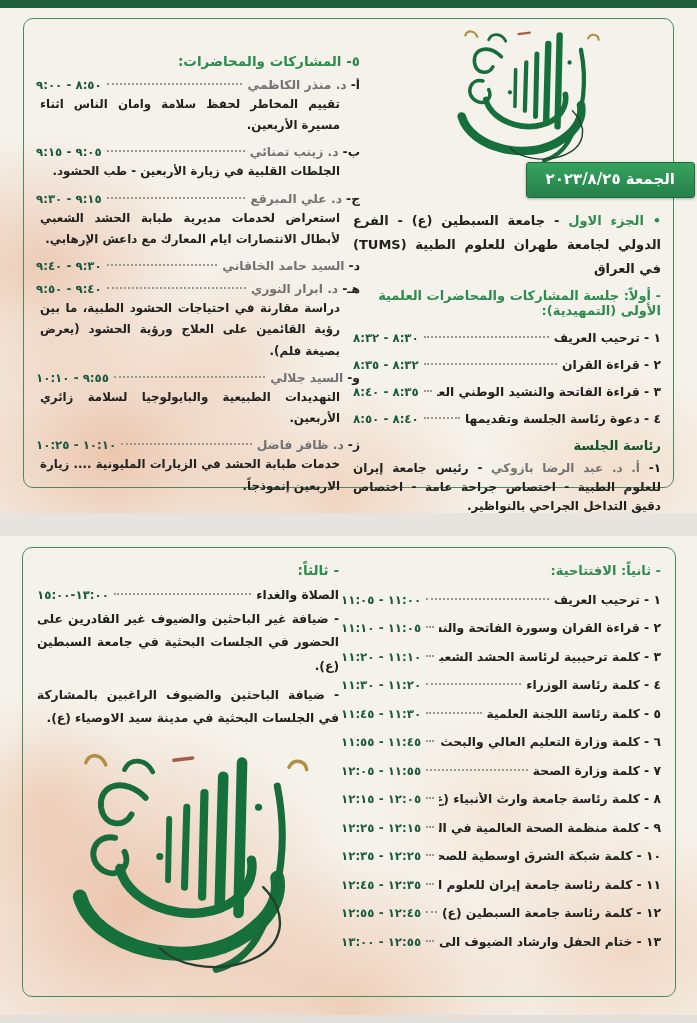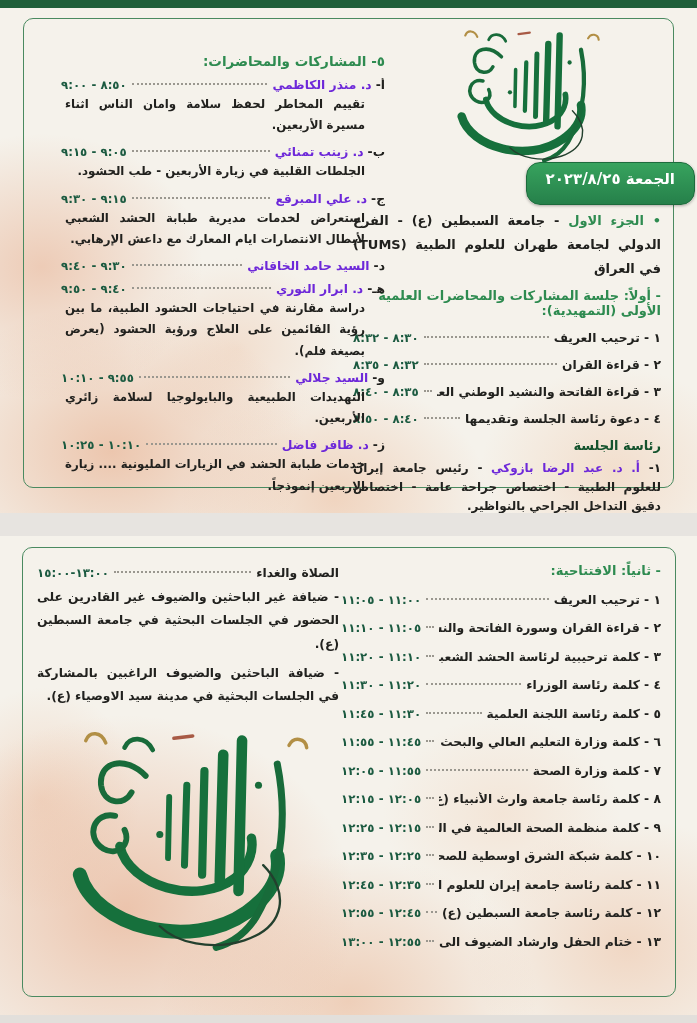--- a/index.html
+++ b/index.html
@@ -36,54 +36,54 @@
   .panel {
     position:absolute; border:1.6px solid #4a8a60; border-radius:10px; z-index:2;
   }
   #panel1 { top:18px; left:23px; right:23px; bottom:25px; }
   #panel2 { top:11px; left:22px; right:21px; bottom:18px; }
 
   .green  { color:#2e8b50; }
   .col { position:absolute; }
   
   .p1-right { top:2px; right:12px; width:308px; }
-  .p1-left  { top:34px; left:12px; width:324px;margin-left:25px; }
+  .p1-left  { top:34px; left:12px; width:324px; }
   
   .p2-right { top:8px;  right:14px; width:320px; }
   .p2-left  { top:8px;  left:14px;  width:302px; }
 
   .logo-sm { display:block; width:212px; height:142px; margin:6px 28px 0 auto; }
   .logo-lg { display:block; width:282px; height:238px; margin:16px auto 0; }
 
   .date-badge {
     position:absolute; top:162px; right:2px; z-index:6;
     background:linear-gradient(180deg,#37a35e,#26804a);
-    border:1px solid #1d6b3c; border-radius:14px;
-    color:#fff; font-size:15px; padding:7px 19px 16px;
+    border:1px solid #1d6b3c; border-radius:3px;
+    color:#fff; font-size:15px; padding:7px 19px 9px;
     box-shadow:0 1px 3px rgba(0,0,0,.3);
     white-space:nowrap;
   }
 
   .intro { margin-top:40px; font-size:13px; line-height:1.85; text-align:justify; }
   .sec-heading { margin-top:7px; font-size:13px; color:#2e8b50; }
   .rows { margin-top:4px; }
   .row { display:flex; align-items:baseline; margin-top:13px; }
   .p2-right .row { margin-top:14.5px; }
   .lbl { font-size:12.3px; white-space:nowrap; flex:0 1 auto; overflow:hidden; }
   .dots { flex:1 1 8px; min-width:8px; margin:0 5px; border-bottom:2px dotted #9a978f; position:relative; top:-4px; }
   .time { font-size:11.8px; color:#1b5a40; white-space:nowrap; }
 
   .chair-head { margin-top:12px; font-size:13px; color:#14532d; }
   .chair { margin-top:6px; font-size:12px; line-height:1.58; text-align:justify; }
 
   .spk-heading { font-size:13.5px; color:#2e8b50; }
   .speaker { margin-top:9px; }
   .speaker .row { margin-top:8px; }
   .prefix { margin-inline-end:4px; }
-  .name { color:#6d28d9; }
+  .name { color:#737373; }
   .desc { font-size:11.8px; line-height:1.8; text-align:justify; padding:2px 20px 0 4px; }
 
   .third-head { font-size:13.5px; color:#2e8b50; margin-top:6px; }
   .lunch-row { margin-top:10px; }
   .note { font-size:12.3px; line-height:1.9; text-align:justify; margin-top:6px; }
 
   .bottom-strip { position:absolute; bottom:0; left:0; width:697px; height:8px; background:#e2dfdb; }
   svg .st { fill:none; stroke-linecap:round; }
 </style>
 </head>
@@ -324,20 +324,21 @@
 
           <div class="row">
             <span class="lbl">١٣ - ختام الحفل وارشاد الضيوف الى الفقرات التالية</span>
             <span class="dots"></span>
             <span class="time">١٢:٥٥ - ١٣:٠٠</span>
           </div>
         </div>
     </div>
 
     <div class="col p2-left">
+      <div class="third-head">- ثالثاً:</div>
 
       <div class="row lunch-row">
         <span class="lbl">الصلاة والغداء</span>
         <span class="dots"></span>
         <span class="time">١٣:٠٠-١٥:٠٠</span>
       </div>
 
       <div>
 
           <p class="note">- ضيافة غير الباحثين والضيوف غير القادرين على الحضور في الجلسات البحثية في جامعة السبطين (ع).</p>

